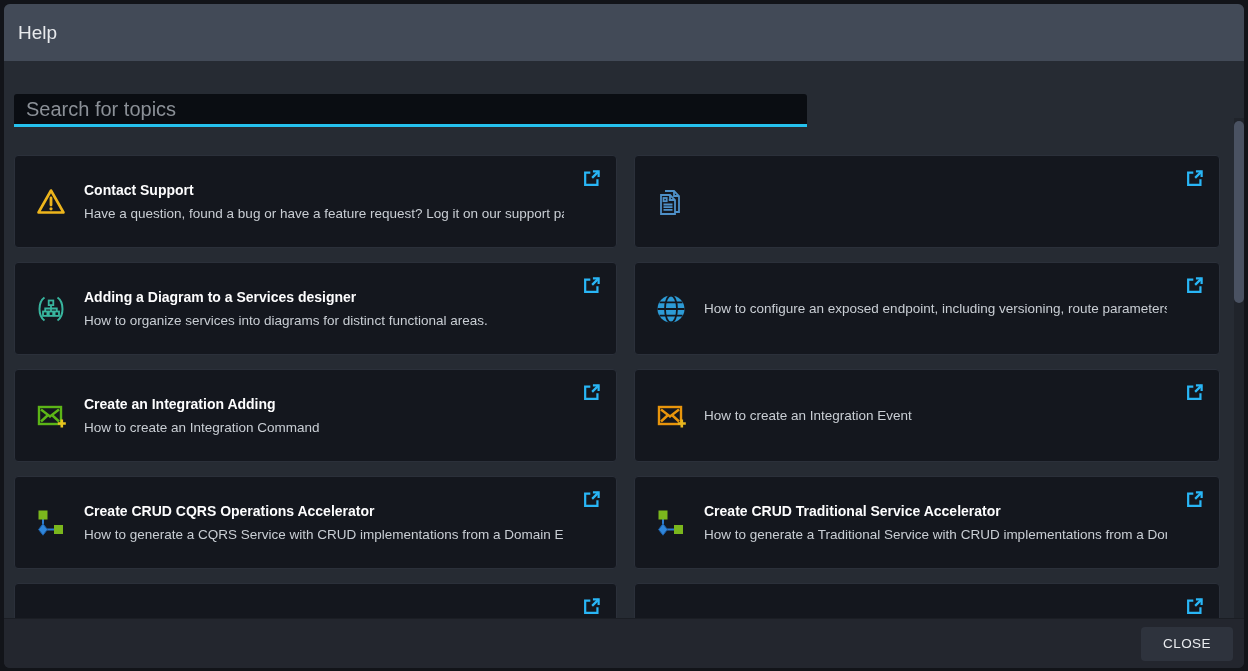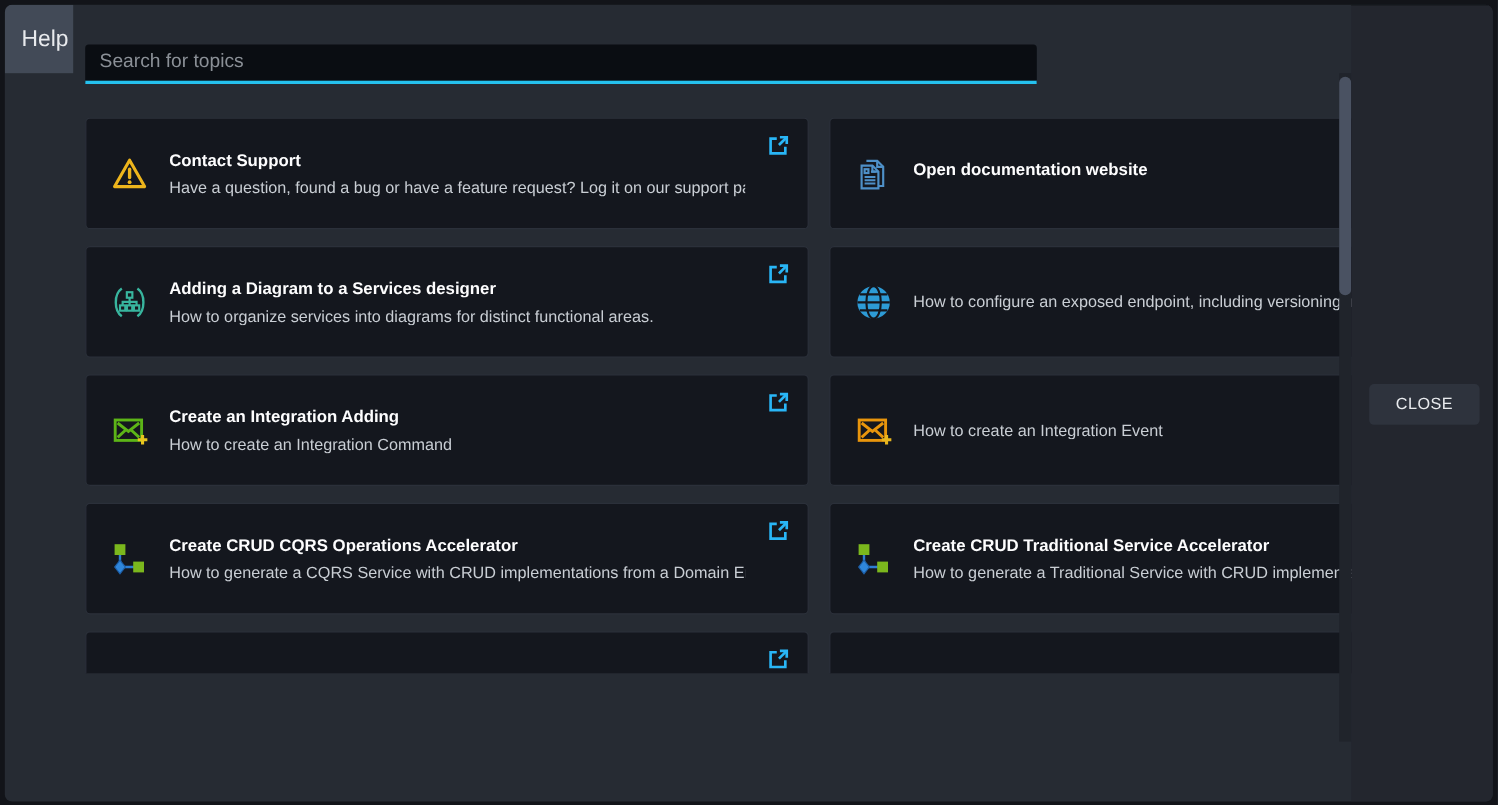--- a/index.html
+++ b/index.html
@@ -10,20 +10,21 @@
     position: relative;
   }
   .modal {
     position: absolute;
     left: 4px; top: 4px;
     width: 1240px; height: 664px;
     background: #262b33;
     border-radius: 6px;
     overflow: hidden;
     display: flex;
+    flex-direction: column;
   }
   .modal-header {
     height: 57px;
     flex: 0 0 57px;
     background: #424a57;
     display: flex;
     align-items: center;
     padding-left: 14px;
   }
   .modal-title {
@@ -39,21 +40,21 @@
   }
   .search-wrap { margin-top: 33px; width: 793px; }
   .search-input {
     width: 100%;
     height: 33px;
     background: #0a0d12;
     border: none;
     border-bottom: 3px solid #25c1ee;
     border-radius: 3px 3px 0 0;
     color: #d7dadd;
-    font-size: 16px;
+    font-size: 20px;
     padding: 0 12px;
     outline: none;
     font-family: "Liberation Sans", sans-serif;
   }
   .search-input::placeholder { color: #8b9097; }
   .cards-viewport {
     margin-top: 28px;
     height: 463px;
     overflow: hidden;
     width: 1220px;
@@ -185,21 +186,20 @@
               <svg viewBox="0 0 32 32" fill="none" stroke="#4e90c8" stroke-width="1.8">
                 <path d="M10 5h9l5 5v16h-4"></path>
                 <path d="M19 5v5h5"></path>
                 <path d="M6 9h9l5 5v14H6z" fill="#14171e"></path>
                 <path d="M15 9v5h5"></path>
                 <rect x="8.5" y="12" width="3.2" height="3.2"></rect>
                 <path d="M8.5 18.5h9M8.5 21.2h9M8.5 23.9h9M13.8 14h4"></path>
               </svg>
             </div>
     <div class="card-text">
-      <div class="card-title">Open documentation website</div>
     </div>
     <div class="ext-link">
               <svg viewBox="0 0 24 24" fill="none" stroke="#29b6f6">
                 <path d="M10.5 4.5H4v15.5h15.5V13" stroke-width="2.8"></path>
                 <path d="M12.8 11.2L21 3" stroke-width="2.8"></path>
                 <path d="M13.8 3H21v7.2" stroke-width="2.8"></path>
               </svg>
             </div>
   </div>
 

